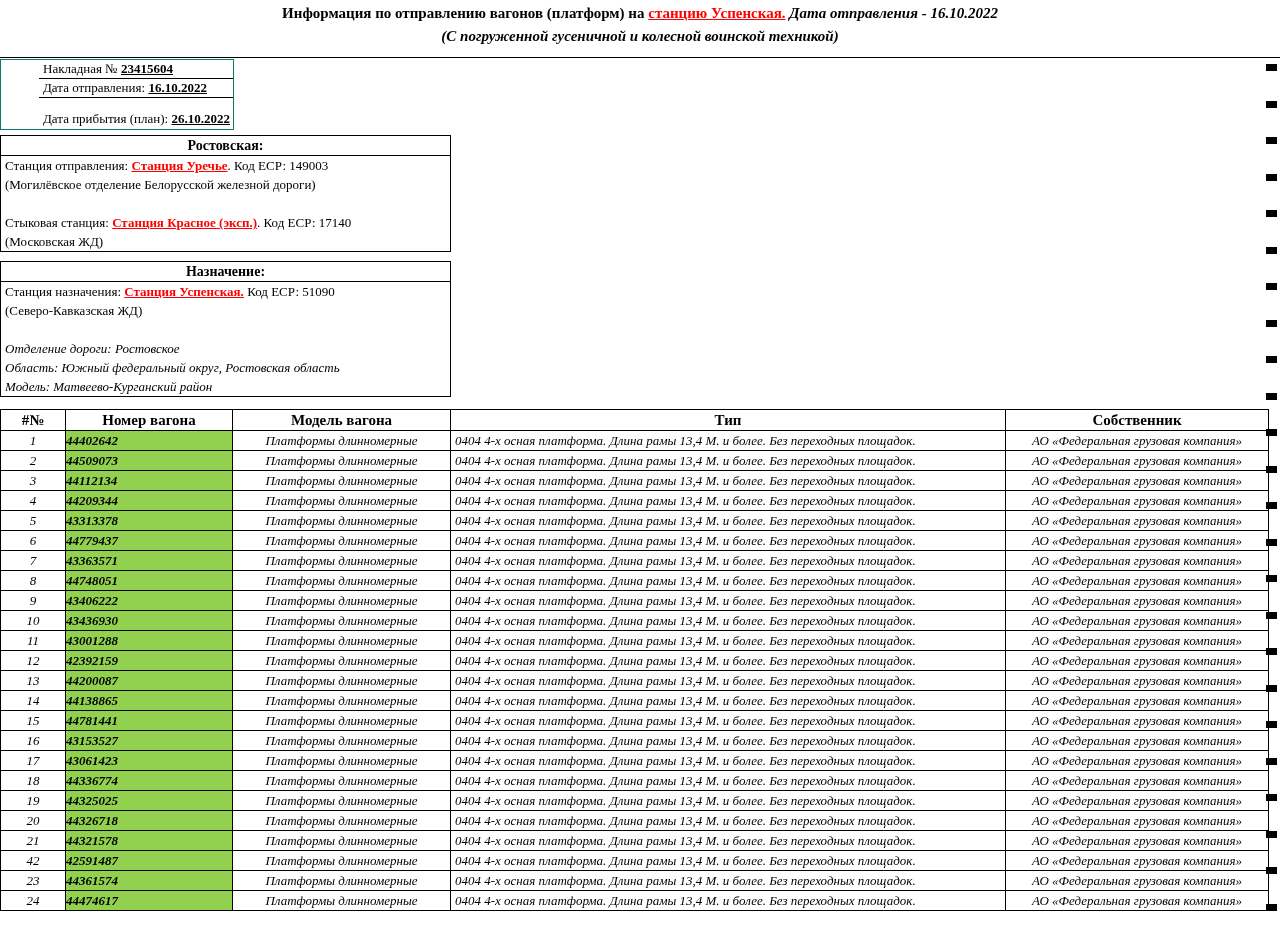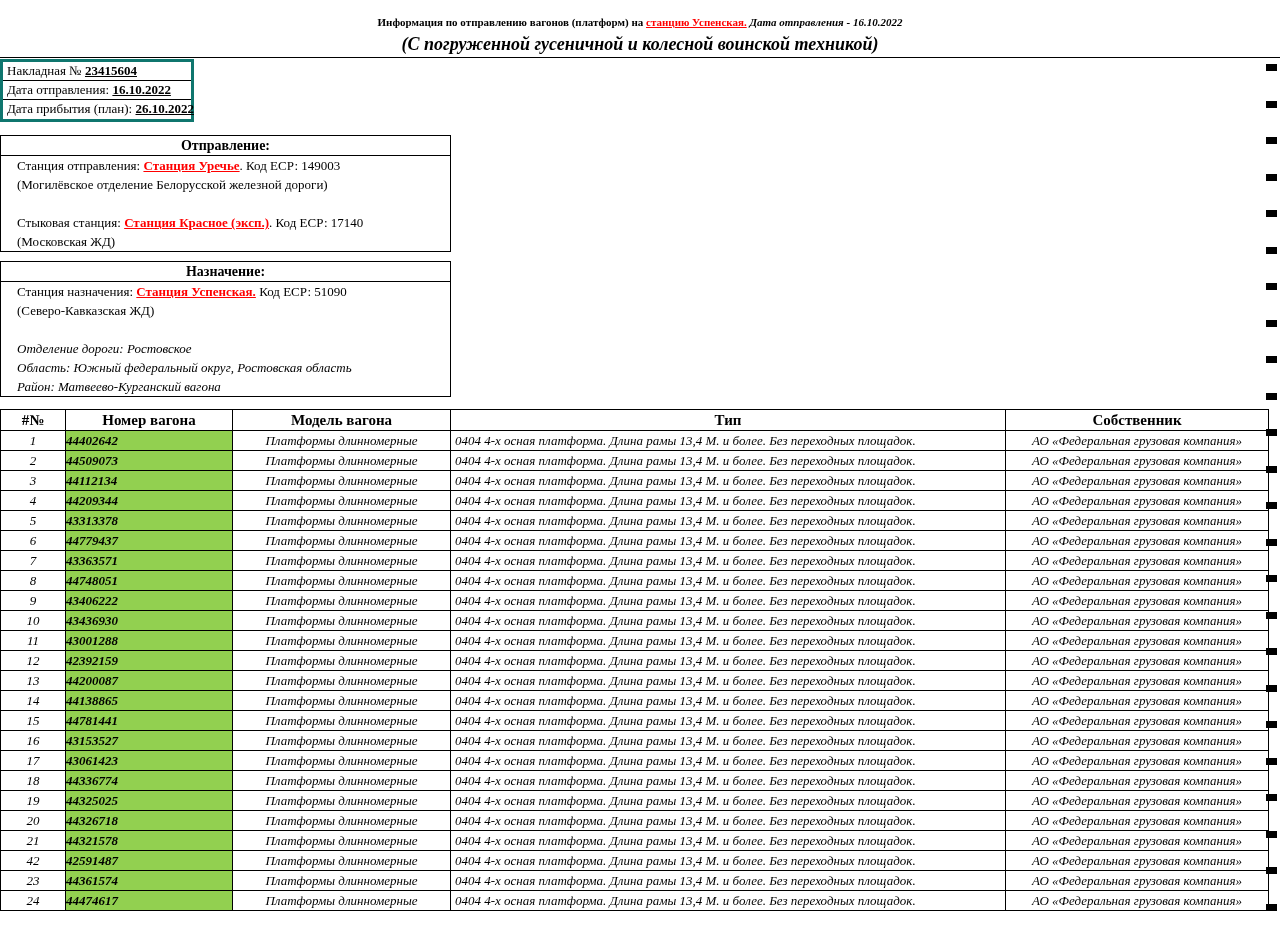--- a/index.html
+++ b/index.html
@@ -13,33 +13,33 @@
   }
   .red-link { color:var(--red,#FF0000); font-weight:bold; text-decoration:underline; cursor:pointer; }
   .bold-underline { font-weight:bold; text-decoration:underline; }
   .italic { font-style:italic; }
 
   
   .title-block {
     position:absolute; top:0; left:0; width:1280px; height:58px;
     border-bottom:1px solid #000; text-align:center; background:#fff;
   }
-  .title-line1 { font-weight:bold; font-size:11px; padding-top:16px; white-space:nowrap; }
-  .title-line2 { font-weight:bold; font-style:italic; font-size:18px; padding-top:6px; }
-
-  
-  .waybill { position:absolute; top:59px; left:0; width:194px; border:3px solid #0f766e; background:#fff; }
+  .title-line1 { font-weight:bold; font-size:15px; padding-top:5px; white-space:nowrap; }
+  .title-line2 { font-weight:bold; font-style:italic; font-size:15px; padding-top:6px; }
+
+  
+  .waybill { position:absolute; top:59px; left:0; width:234px; border:1px solid #0f766e; background:#fff;padding-left:38px; }
   .waybill-row { height:19px; line-height:18px; padding-left:4px; border-bottom:1px solid #000; white-space:nowrap; }
-  .waybill-row:last-child { border-bottom:0; }
+  .waybill-row:last-child { border-bottom:0;margin-top:12px; }
 
   
   .dep-box  { position:absolute; top:135px; left:0; width:451px; border:1px solid #000; background:#fff; }
   .dest-box { position:absolute; top:261px; left:0; width:451px; border:1px solid #000; background:#fff; }
   .box-header { height:20px; line-height:19px; text-align:center; font-weight:bold; font-size:14px; border-bottom:1px solid #000; }
-  .box-line { height:19px; line-height:19px; padding-left:16px; white-space:nowrap; }
+  .box-line { height:19px; line-height:19px; padding-left:4px; white-space:nowrap; }
 
   
   .table-wrap { position:absolute; top:409px; left:0; width:1268px; }
   table { border-collapse:collapse; table-layout:fixed; width:1268px; }
   col.w-num   { width:65px; }
   col.w-wagon { width:167px; }
   col.w-model { width:218px; }
   col.w-type  { width:555px; }
   col.w-owner { width:263px; }
   th, td { border:1px solid #000; overflow:hidden; white-space:nowrap; }
@@ -71,42 +71,42 @@
   </div>
   <div class="waybill-row">
     <span>Дата отправления: </span><span class="bold-underline">16.10.2022</span>
   </div>
   <div class="waybill-row">
     <span>Дата прибытия (план): </span><span class="bold-underline">26.10.2022</span>
   </div>
 </div>
 
 <div class="dep-box">
-  <div class="box-header">Отправление:</div>
+  <div class="box-header">Ростовская:</div>
   <div class="box-line">
     <span>Станция отправления: </span><span class="red-link">Станция Уречье</span><span>. Код ЕСР: 149003</span>
   </div>
   <div class="box-line">(Могилёвское отделение Белорусской железной дороги)</div>
   <div class="box-line"></div>
   <div class="box-line">
     <span>Стыковая станция: </span><span class="red-link">Станция Красное (эксп.)</span><span>. Код ЕСР: 17140</span>
   </div>
   <div class="box-line">(Московская ЖД)</div>
 </div>
 
 <div class="dest-box">
   <div class="box-header">Назначение:</div>
   <div class="box-line">
     <span>Станция назначения: </span><span class="red-link">Станция Успенская.</span><span> Код ЕСР: 51090</span>
   </div>
   <div class="box-line">(Северо-Кавказская ЖД)</div>
   <div class="box-line"></div>
   <div class="box-line italic">Отделение дороги: Ростовское</div>
   <div class="box-line italic">Область: Южный федеральный округ, Ростовская область</div>
-  <div class="box-line italic">Район: Матвеево-Курганский вагона</div>
+  <div class="box-line italic">Модель: Матвеево-Курганский район</div>
 </div>
 
 <div class="table-wrap">
   <table>
     <colgroup>
       <col class="w-num">
         <col class="w-wagon">
         <col class="w-model">
         <col class="w-type">
         <col class="w-owner">

